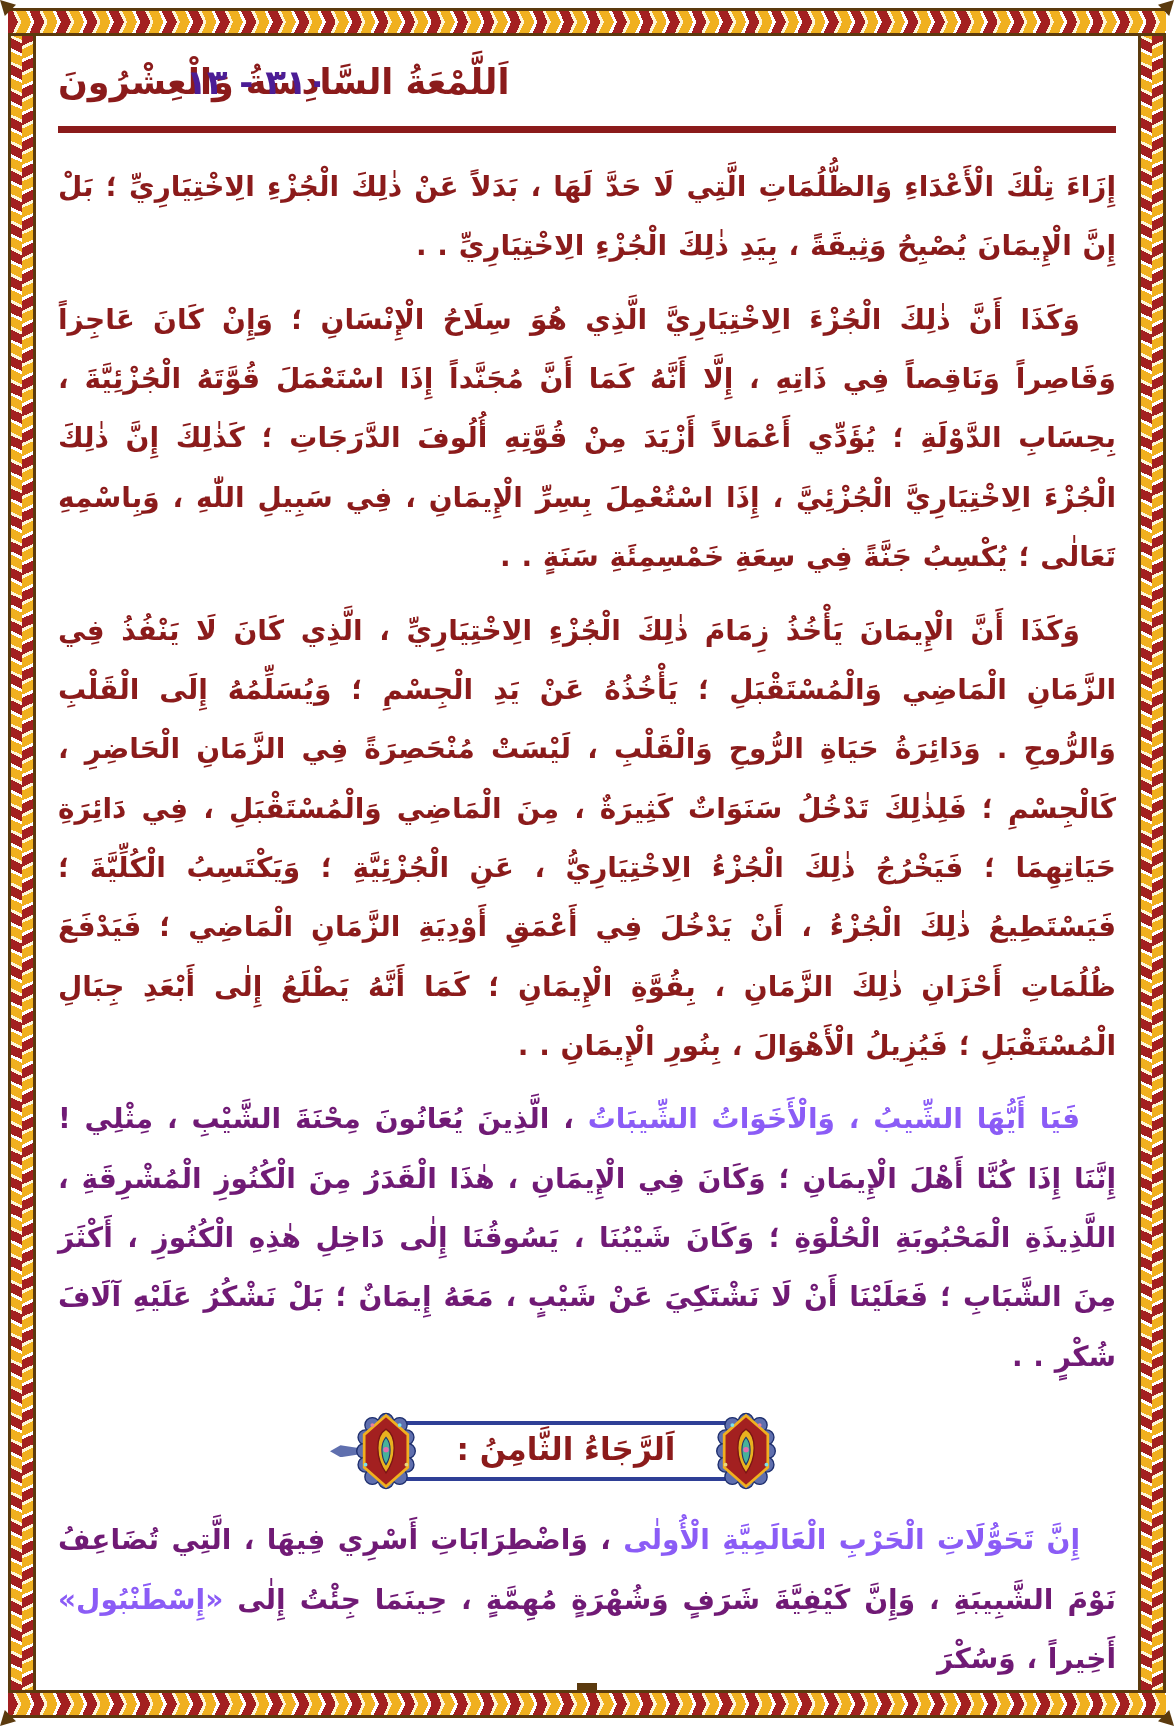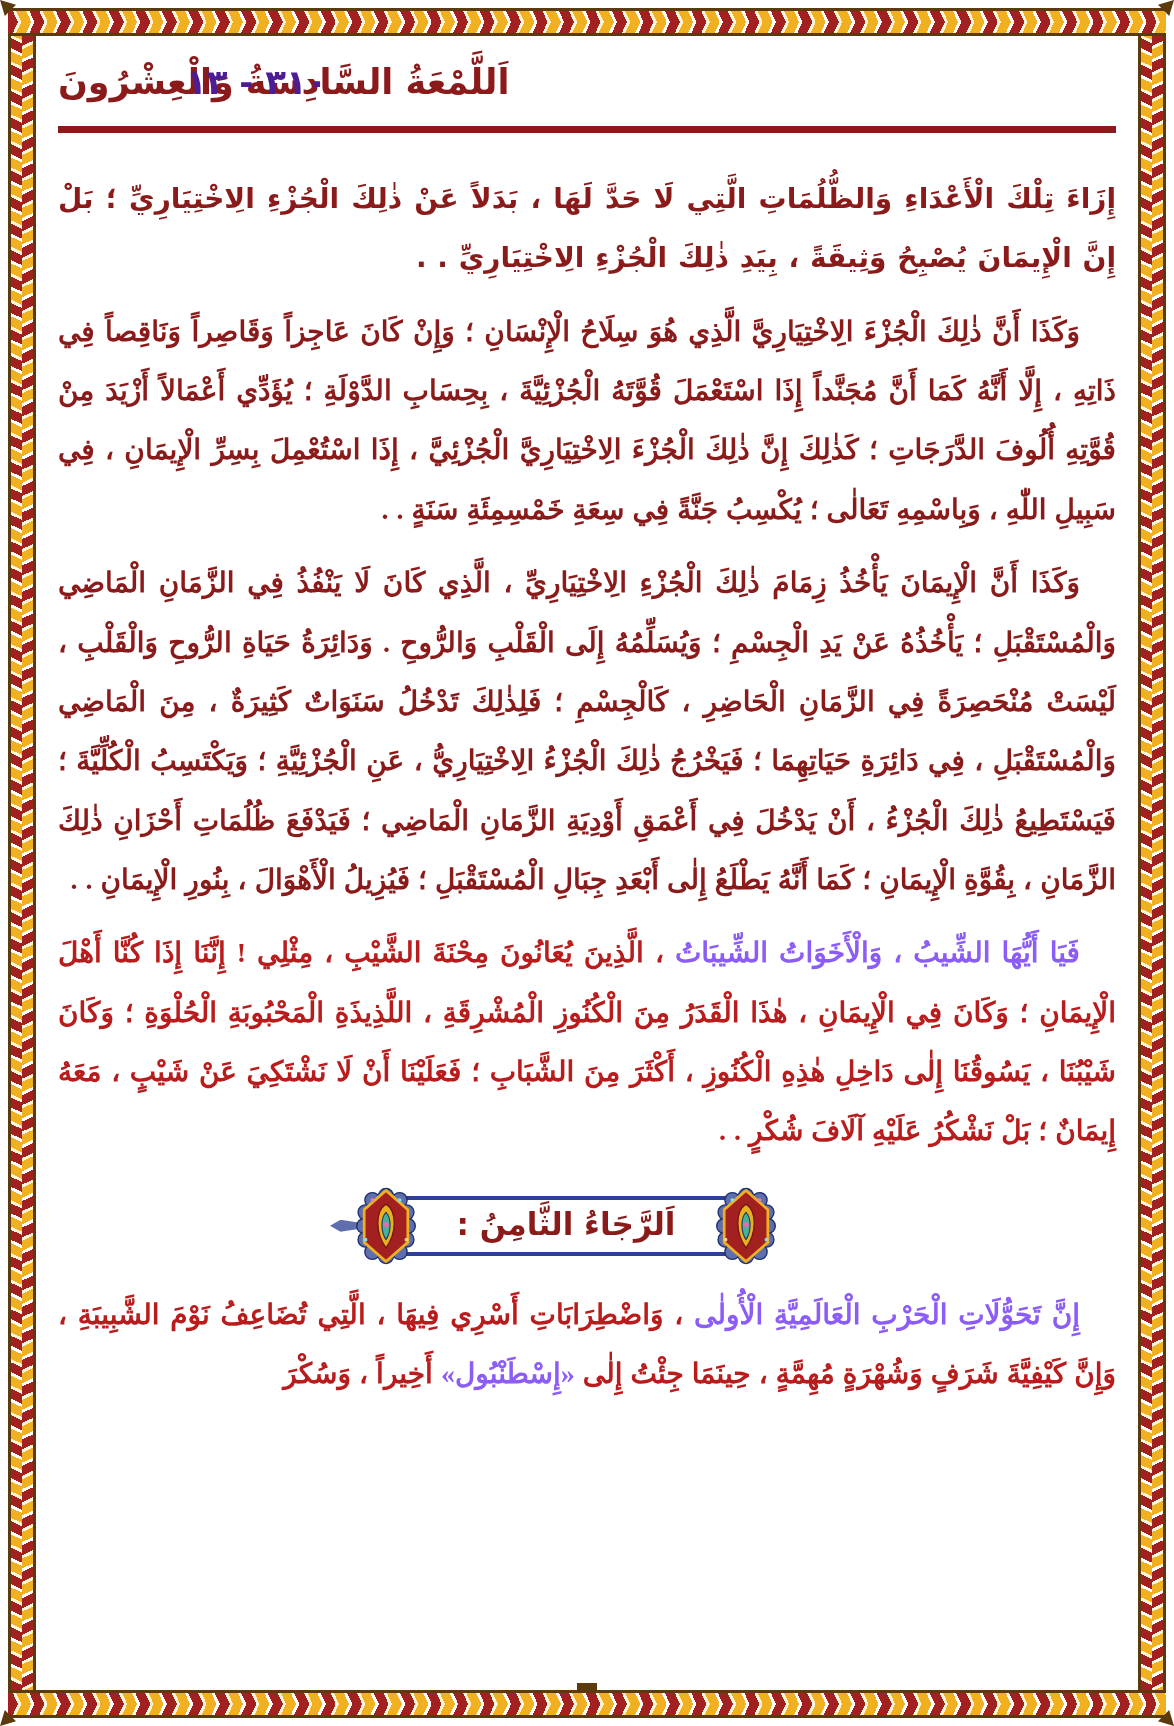--- a/index.html
+++ b/index.html
@@ -78,33 +78,33 @@
     font-size: 34px; font-weight: 700; color: #4c1d95;
     direction: rtl;
   }
   .double-rule {
     height: 4px;
     border-top: 4px solid #8b1b1b;
     border-bottom: 3px solid #8b1b1b;
     margin-top: 8px;
   }
 
-  .body-text { padding-top: 36px; }
+  .body-text { padding-top: 24px; }
   .body-text p {
     font-size: 28px;
     font-weight: 700;
     line-height: 2.12;
     text-align: justify;
     color: #8b1b1b;
     margin-bottom: 14px;
     word-spacing: 1px;
   }
-  .body-text p.indent { text-indent: 36px; font-family: Liberation Serif, serif; }
+  .body-text p.indent { text-indent: 36px; }
   .seg-maroon { color: #8b5cf6; }
-  .seg-black  { color: #b91c1c; }
+  .seg-black  { color: #701a75; }
 
   
   .ornament {
     display: flex;
     align-items: center;
     justify-content: center;
     margin: 26px 0 20px;
     transform: translateX(-34px);
     position: relative;
   }

